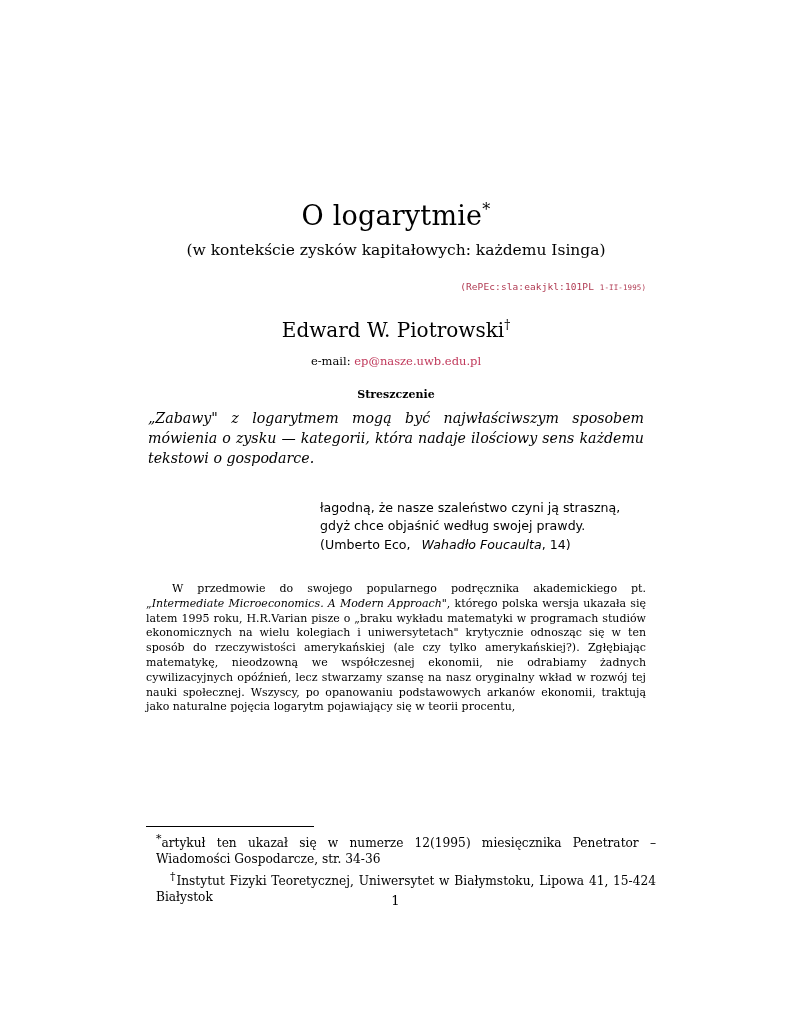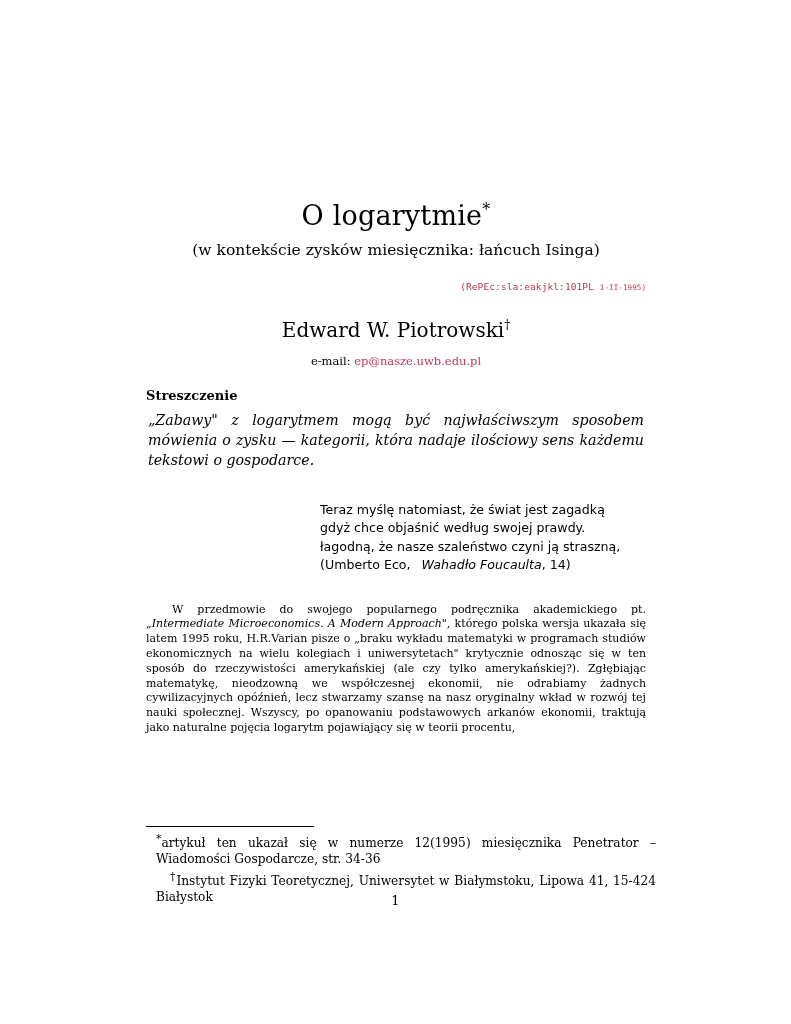--- a/index.html
+++ b/index.html
@@ -69,22 +69,22 @@
   }
   .email-line {
     text-align: center;
     font-size: 11.5px;
     margin: 0 0 20px 0;
   }
   .email-line .addr {
     color: #c0395b;
   }
   .abstract-head {
-    text-align: left;
-    font-size: 13px;
+    text-align: center;
+    font-size: 11px;
     font-weight: bold;
     margin: 0 0 8px 0;
   }
   .abstract-body {
     font-size: 14.2px;
     font-style: italic;
     line-height: 1.40;
     text-align: justify;
     margin: 0 0 30px 0;
     padding: 0 2px;
@@ -150,43 +150,42 @@
 <body>
 
 <div class="page">
 
   <div class="content">
 
     <h1 class="title">
       <span>O logarytmie</span><sup>*</sup>
     </h1>
 
-    <div class="subtitle">(w kontekście zysków miesięcznika: łańcuch Isinga)</div>
+    <div class="subtitle">(w kontekście zysków kapitałowych: każdemu Isinga)</div>
 
     <div class="repec">
       <span>(RePEc:sla:eakjkl:101PL</span>
       <span class="date">1-II-1995)</span>
     </div>
 
     <div class="author">
       <span>Edward W. Piotrowski</span><sup>†</sup>
     </div>
 
     <div class="email-line">
       <span>e-mail: </span><span class="addr">ep@nasze.uwb.edu.pl</span>
     </div>
 
     <div class="abstract-head">Streszczenie</div>
 
     <div class="abstract-body">„Zabawy" z logarytmem mogą być najwłaściwszym sposobem mówienia o zysku — kategorii, która nadaje ilościowy sens każdemu tekstowi o gospodarce.</div>
 
     <div class="quote">
-      <div>Teraz myślę natomiast, że świat jest zagadką</div>
+      <div>łagodną, że nasze szaleństwo czyni ją straszną,</div>
       <div>gdyż chce objaśnić według swojej prawdy.</div>
-      <div>łagodną, że nasze szaleństwo czyni ją straszną,</div>
       <div class="src">
         <span>(Umberto Eco, </span><em>Wahadło Foucaulta</em><span>, 14)</span>
       </div>
     </div>
 
     <p class="body-par">
       <span>W przedmowie do swojego popularnego podręcznika akademickiego pt. „</span><span class="emphit">Intermediate Microeconomics. A Modern Approach</span><span>", którego polska wersja ukazała się latem 1995 roku, H.R.Varian pisze o „braku wykładu matematyki w programach studiów ekonomicznych na wielu kolegiach i uniwersytetach" krytycznie odnosząc się w ten sposób do rzeczywistości amerykańskiej (ale czy tylko amerykańskiej?). Zgłębiając matematykę, nieodzowną we współczesnej ekonomii, nie odrabiamy żadnych cywilizacyjnych opóźnień, lecz stwarzamy szansę na nasz oryginalny wkład w rozwój tej nauki społecznej. Wszyscy, po opanowaniu podstawowych arkanów ekonomii, traktują jako naturalne pojęcia logarytm pojawiający się w teorii procentu,</span>
     </p>
 
   </div>

